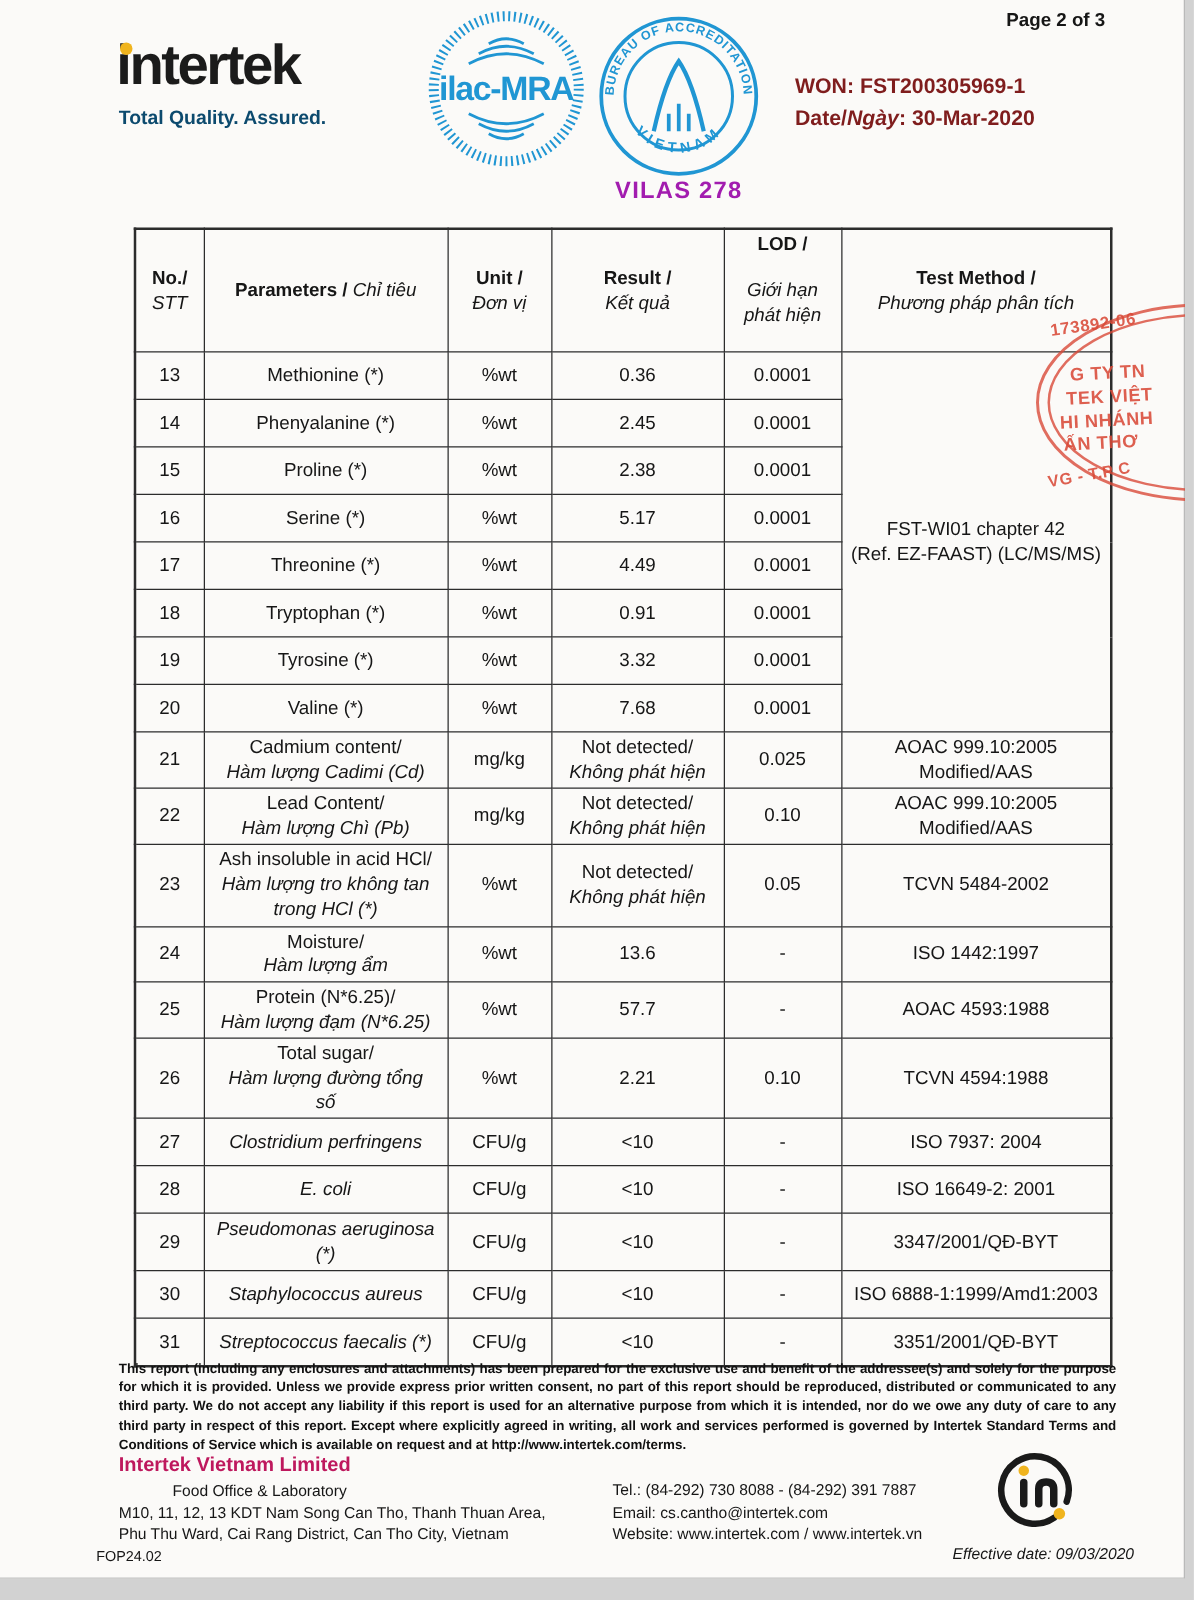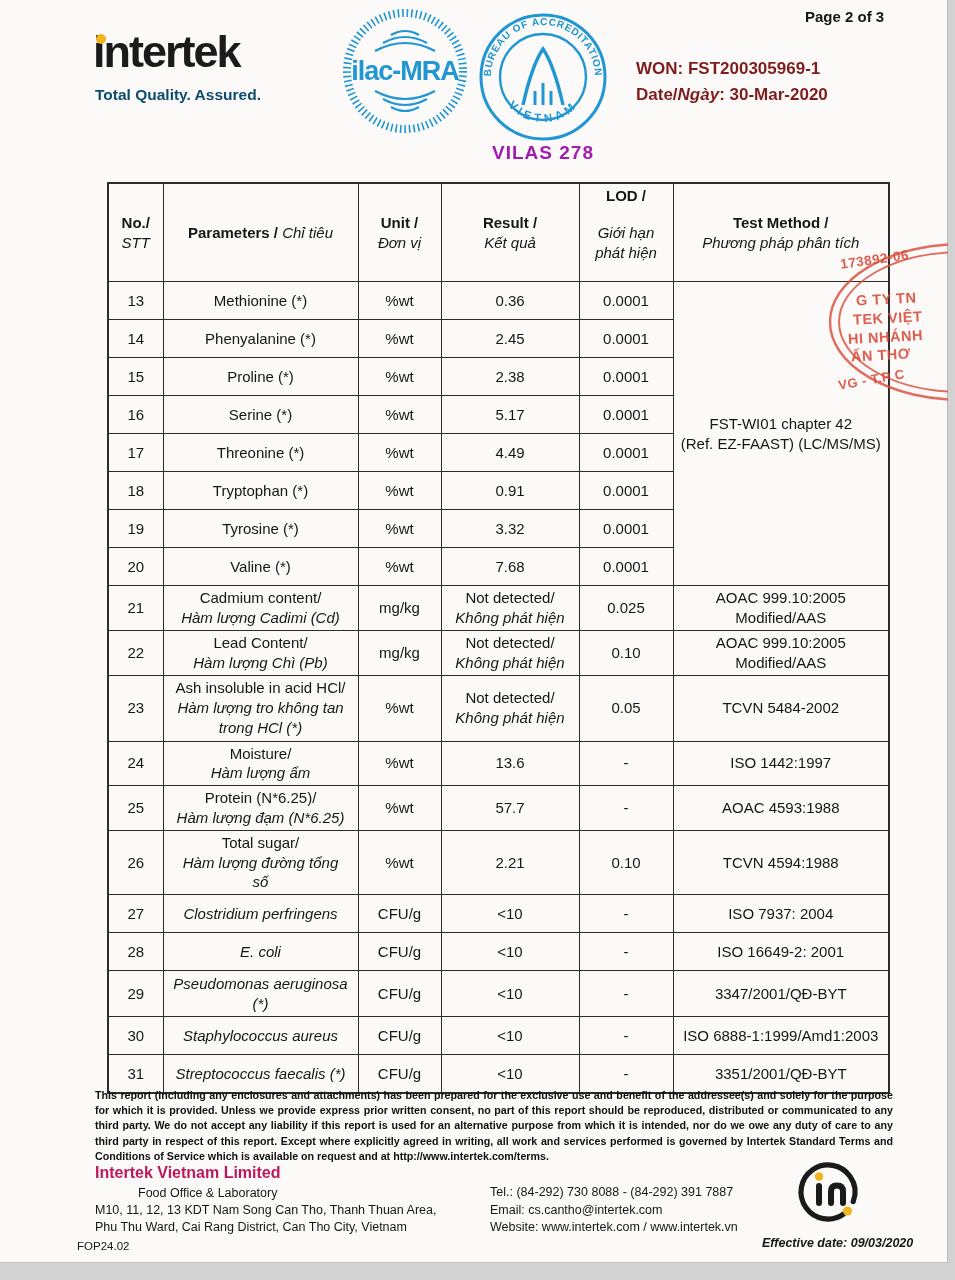--- a/index.html
+++ b/index.html
@@ -58,21 +58,21 @@
   
   .disclaimer { position:absolute; left:95px; top:1088px; width:798px; font-size:10.7px; line-height:1.42;
                 text-align:justify; font-weight:700; color:#111; }
   .company { position:absolute; left:95px; top:1164px; font-size:16px; font-weight:bold; color:#be185d; }
   .office { position:absolute; left:95px; top:1186px; font-size:12.5px; font-weight:normal;margin-left:43px; }
   .addr1 { position:absolute; left:95px; top:1203px; font-size:12.5px; }
   .addr2 { position:absolute; left:95px; top:1220px; font-size:12.5px; }
   .form-code { position:absolute; left:77px; top:1240px; font-size:11.5px; }
   .contact { position:absolute; left:490px; top:1184px; font-size:12.5px; line-height:17.5px; }
   .in-logo { position:absolute; left:793px; top:1156px; }
-  .effective { position:absolute; left:762px; top:1236px; font-size:12.5px; font-weight:bold; font-style:italic; }
+  .effective { position:absolute; left:762px; top:1236px; font-size:12.5px; font-weight:normal; font-style:italic; }
 </style>
 </head>
 <body>
 
 <div id="app">
   <div class="page">
 
     <div class="brand">
       <div class="brand-text">intertek</div>
       <div class="brand-dot"></div>

